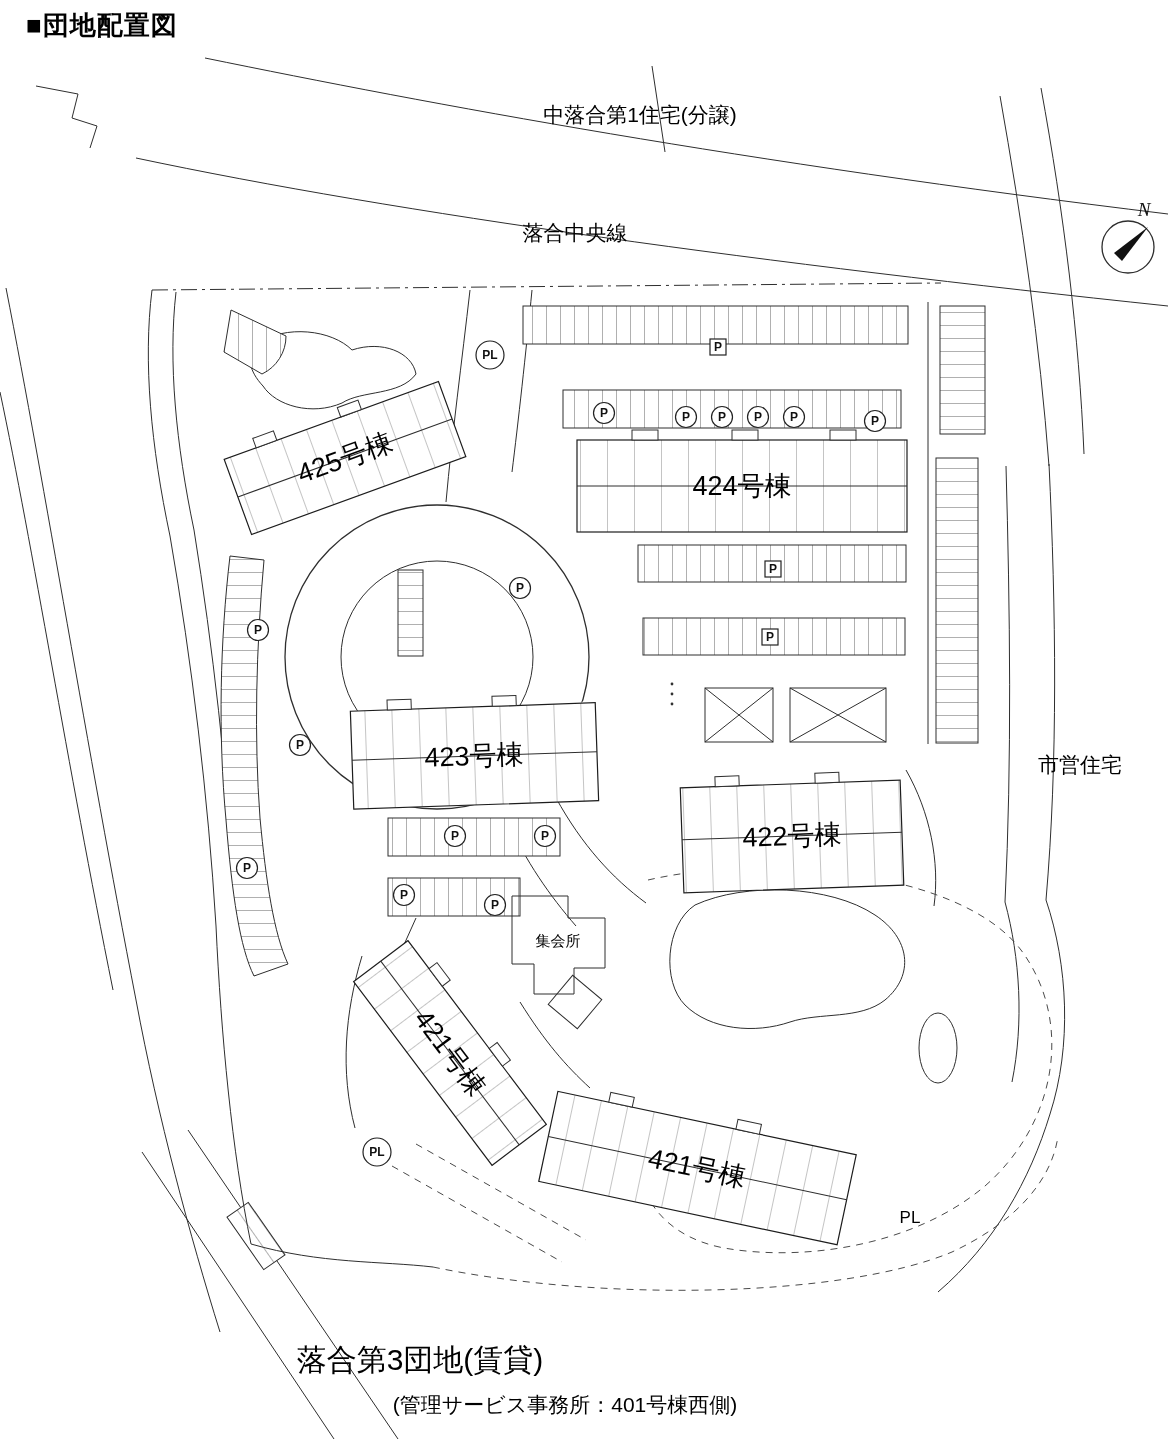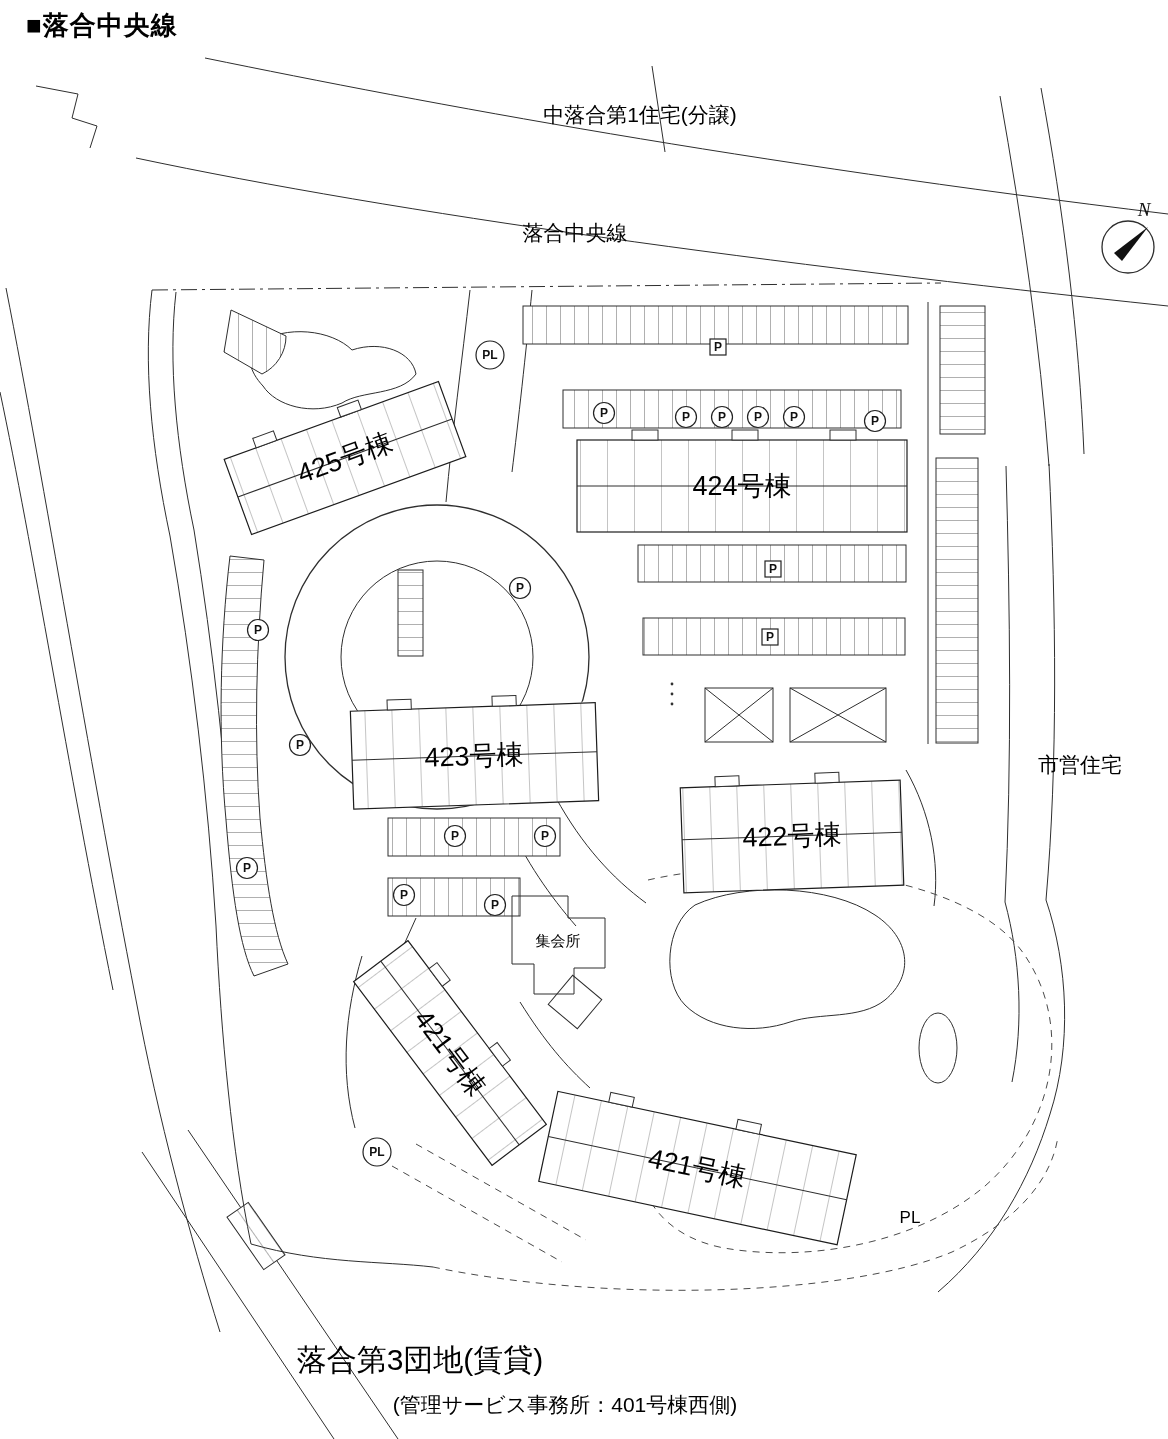--- a/index.html
+++ b/index.html
@@ -29,21 +29,21 @@
   .plmark text{font-size:12px;font-weight:bold;text-anchor:middle}
   .nlabel{font-size:19px;font-style:italic;text-anchor:middle;font-family:"Liberation Serif",serif}
   .needle{fill:#111;stroke:none}
   .xr{fill:none;stroke:#2e2e2e;stroke-width:1}
 </style>
 </head>
 <body>
 
 <div class="canvas">
 
-  <div class="title">■落合中央線</div>
+  <div class="title">■団地配置図</div>
 
   <svg width="1168" height="1439" viewBox="0 0 1168 1439">
     <defs>
       <pattern id="stV" width="14" height="400" patternUnits="userSpaceOnUse">
         <rect width="14" height="400" fill="#fff"></rect>
         <line x1="0" y1="0" x2="0" y2="400" stroke="#3a3a3a" stroke-width="0.8"></line>
       </pattern>
       <pattern id="stH" width="400" height="13" patternUnits="userSpaceOnUse">
         <rect width="400" height="13" fill="#fff"></rect>
         <line x1="0" y1="0" x2="400" y2="0" stroke="#3a3a3a" stroke-width="0.8"></line>

